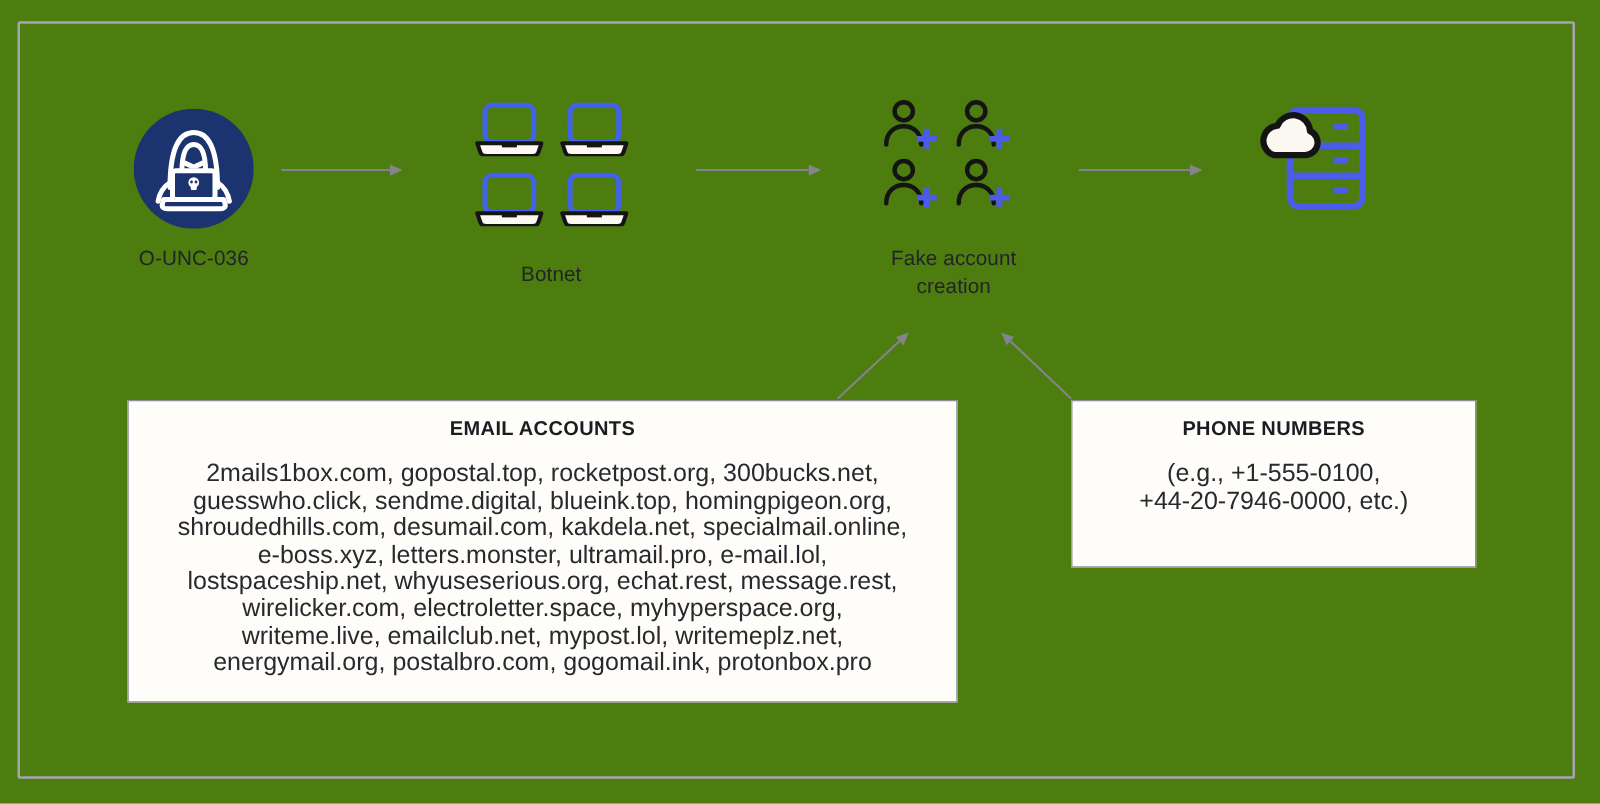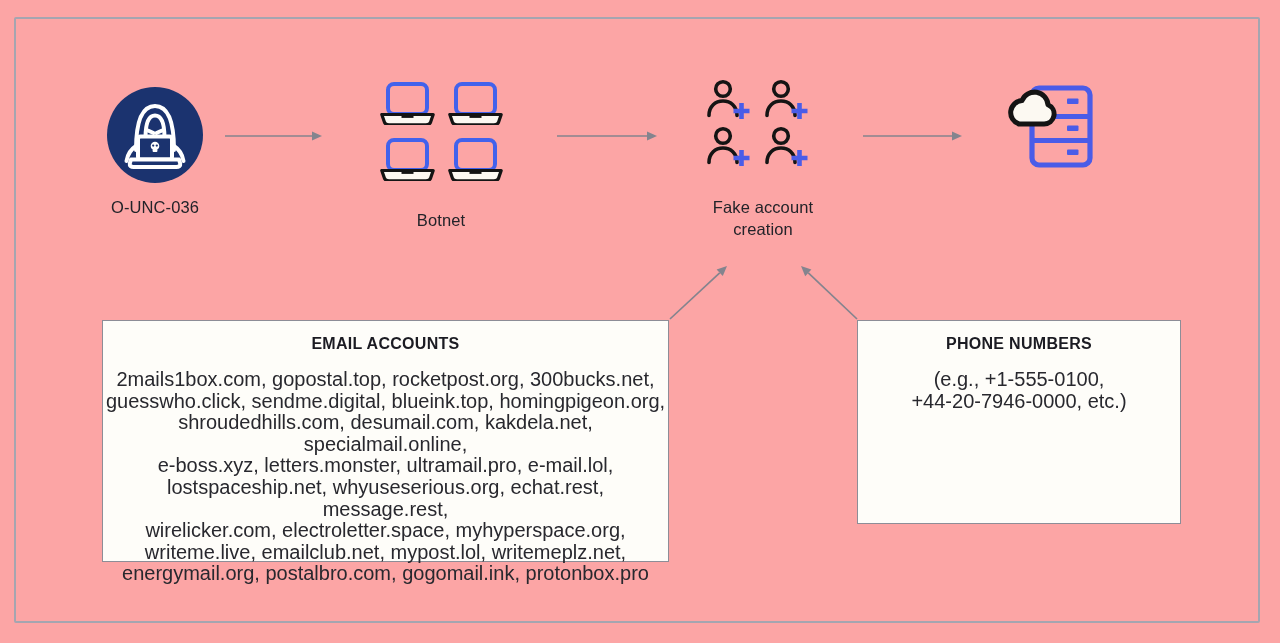--- a/index.html
+++ b/index.html
@@ -1,18 +1,18 @@
 <!DOCTYPE html>
 <html><head>
 <meta charset="utf-8">
 <style>
   html,body{margin:0;padding:0;background:#FCF9F2;}
   .canvas{
     position:relative;width:1280px;height:643px;overflow:hidden;
-    background:#fca5a5;
+    background:#4d7c0f;
     font-family:"Liberation Sans",sans-serif;
     color:#28282E;
   }
   .frame{
     position:absolute;left:14px;top:17px;width:1246px;height:606px;
     border:2px solid #A5A5B0;box-sizing:border-box;border-radius:2px;
   }
   .arrows{position:absolute;left:0;top:0;width:1280px;height:643px;pointer-events:none;}
   .icon{position:absolute;}
   .node-label{
@@ -30,22 +30,22 @@
   .info-box .box-title{
     margin-top:12px;text-align:center;
     font-size:16px;font-weight:700;line-height:22px;
     letter-spacing:.3px;color:#1B1B22;
   }
   .info-box .box-body{
     margin-top:14px;text-align:center;
     font-size:20px;line-height:21.6px;
     white-space:pre-line;color:#28282E;
   }
-  .email-box{left:102px;top:320px;width:567px;height:242px;}
-  .phone-box{left:857px;top:320px;width:324px;height:204px;}
+  .email-box{left:102px;top:320px;width:664px;height:242px;}
+  .phone-box{left:857px;top:320px;width:324px;height:134px;}
 </style>
 </head>
 <body>
 
 <div class="canvas">
 
   <div class="frame"></div>
 
   <svg class="arrows" viewBox="0 0 1280 643">
     <g>

